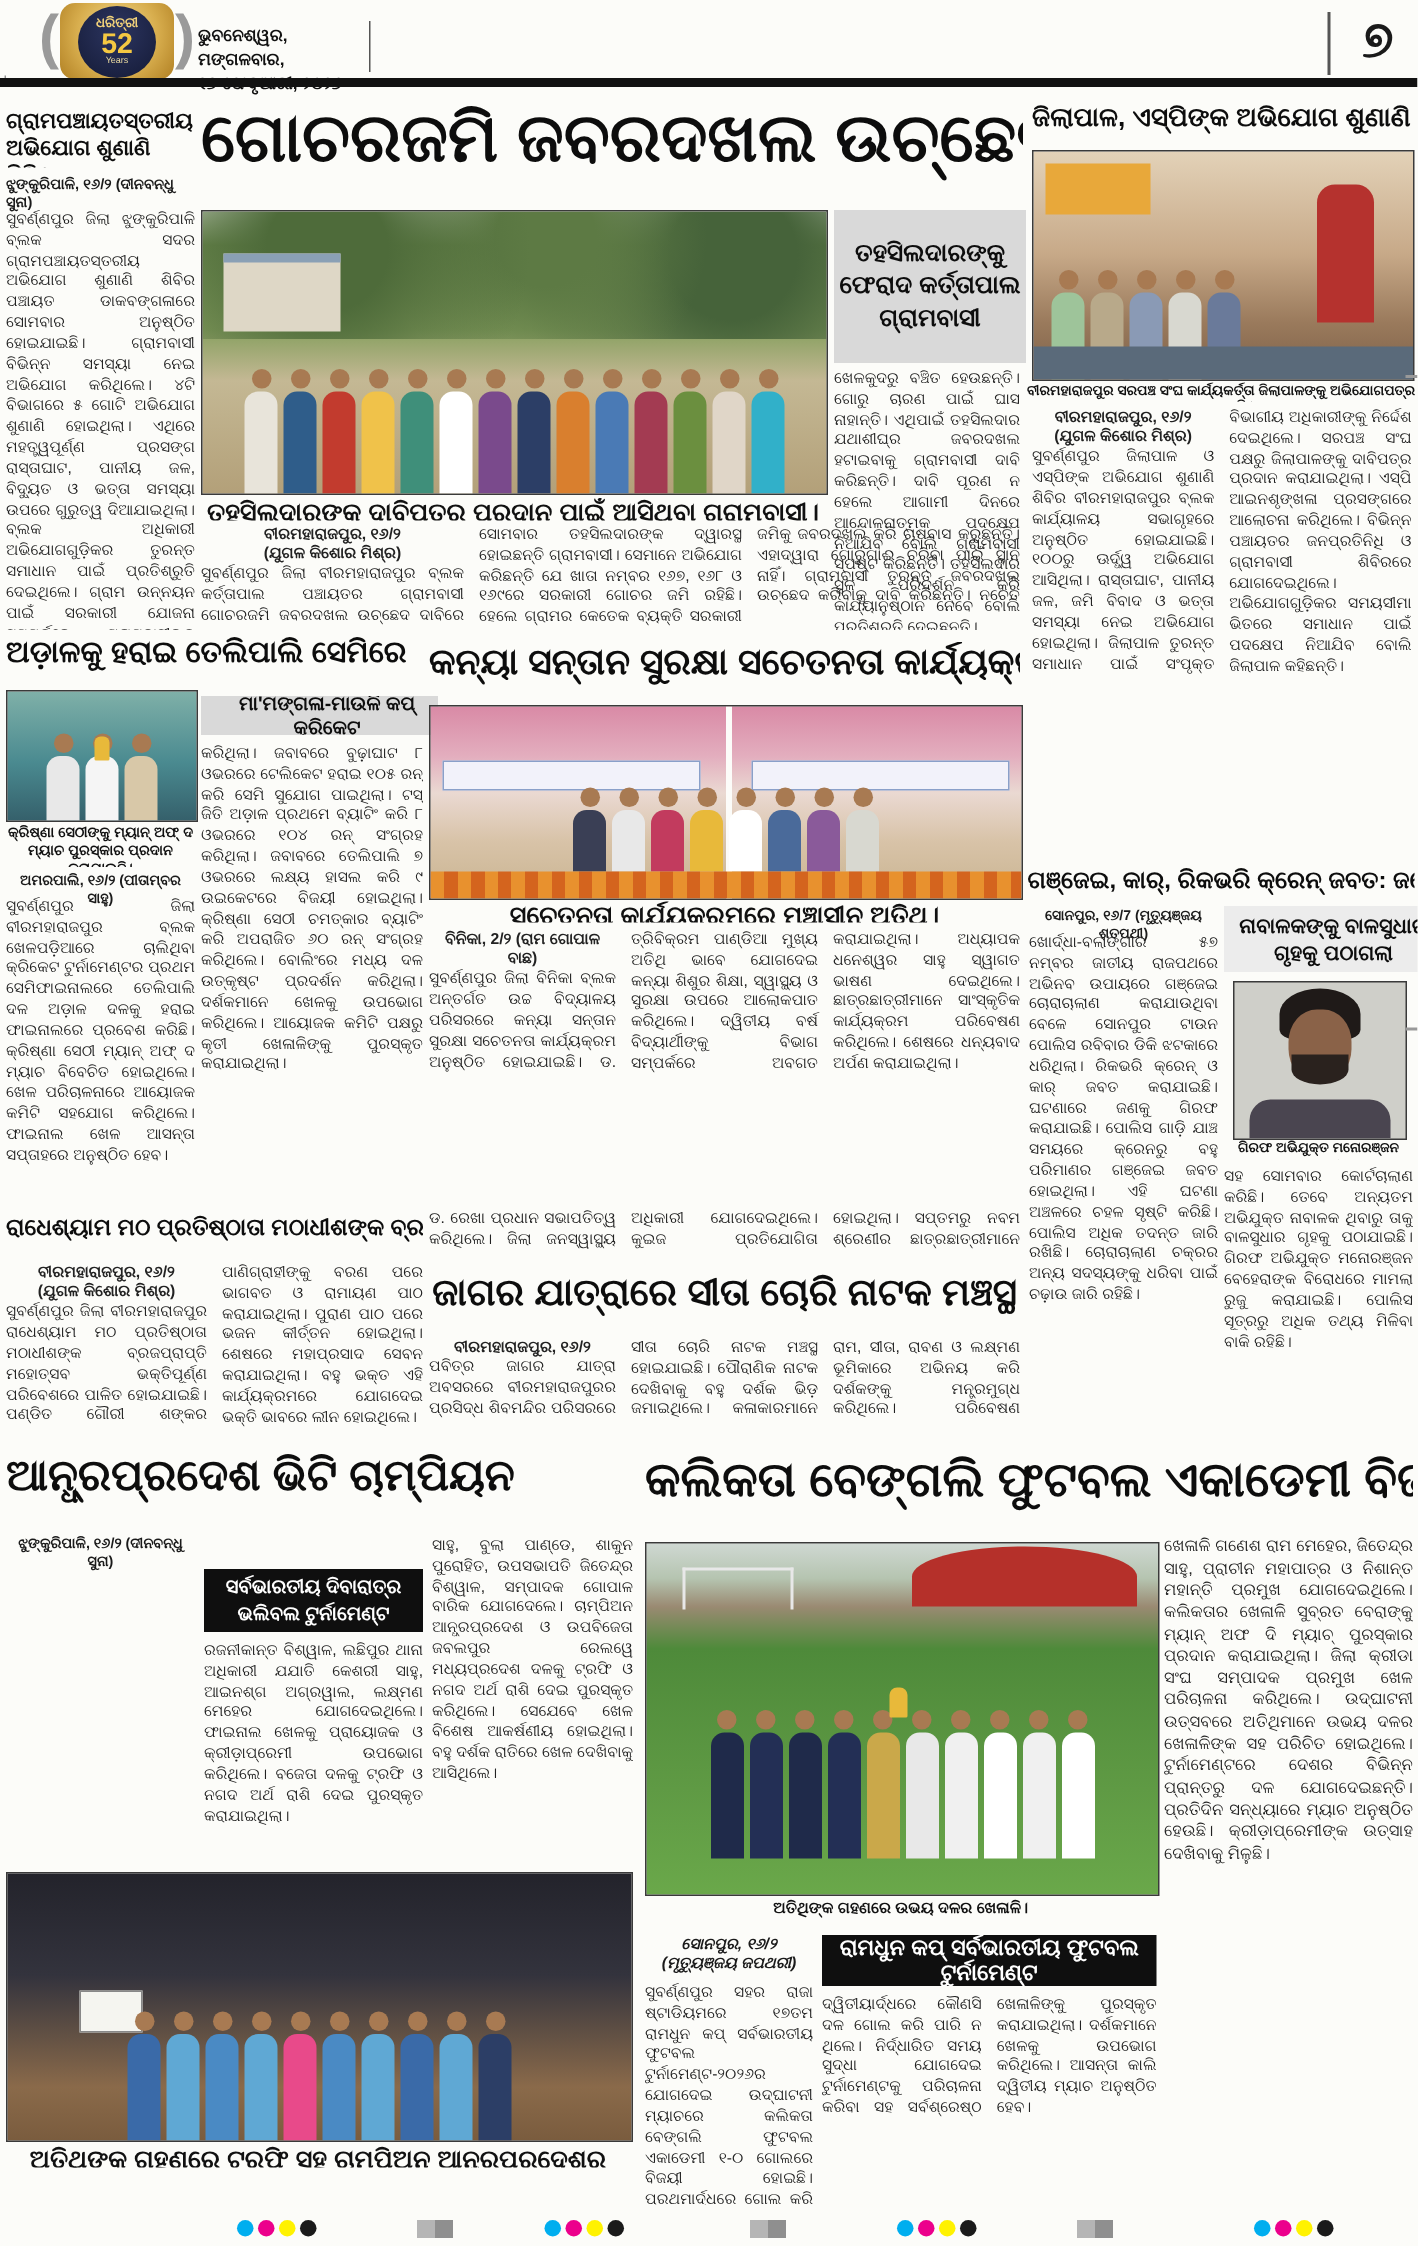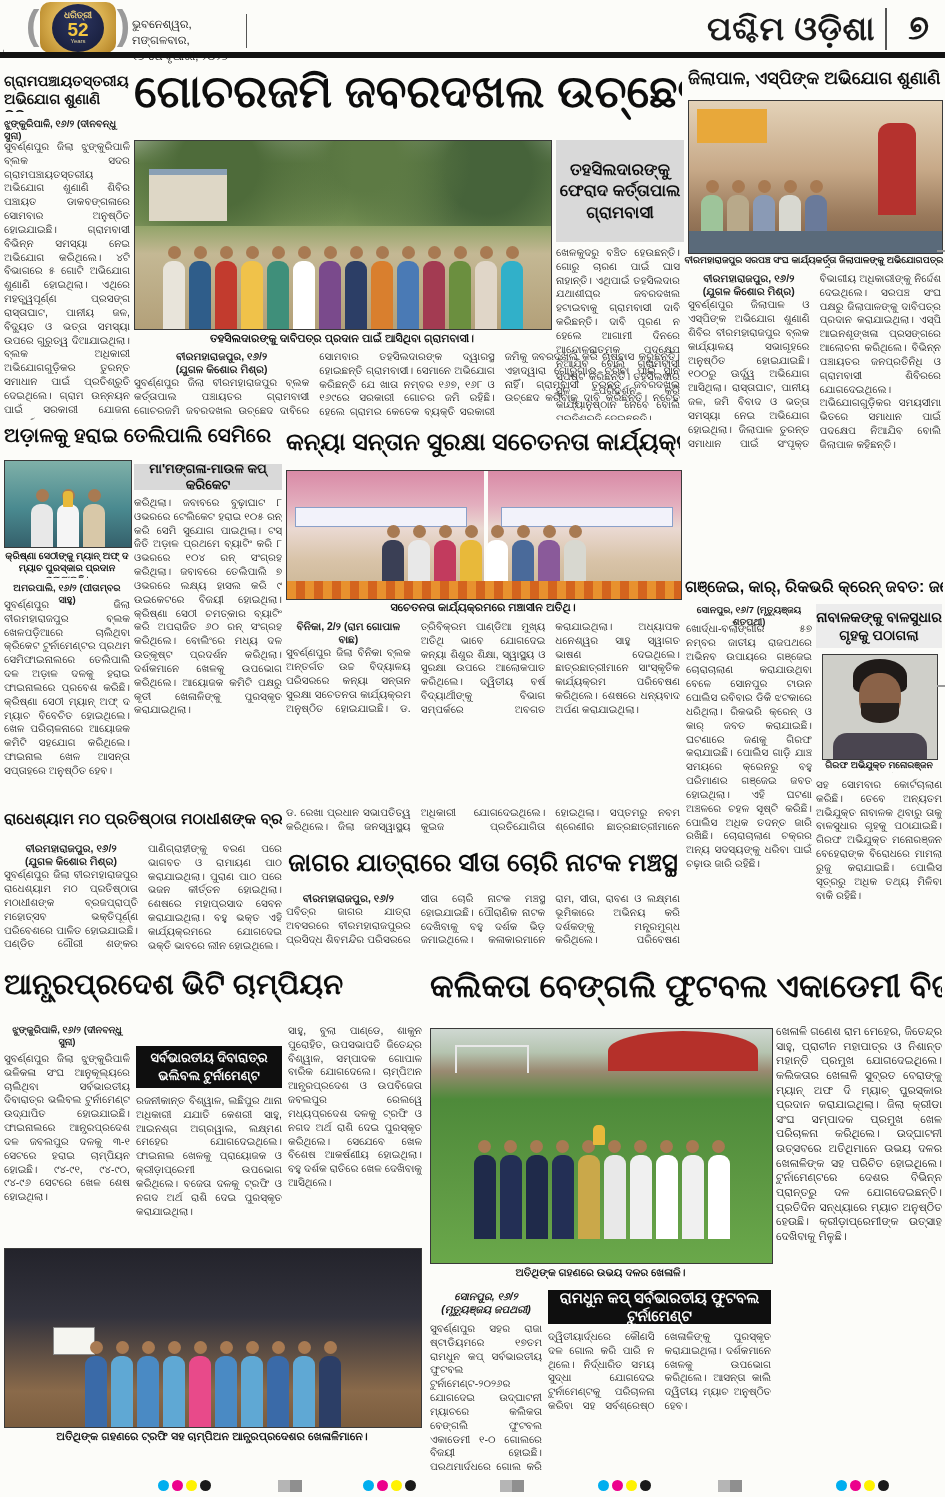--- a/index.html
+++ b/index.html
@@ -4,24 +4,24 @@
 <style>
   html,body{margin:0;padding:0;}
   body{width:945px;height:1497px;position:relative;background:#fcfcf9;overflow:hidden;
        font-family:"Liberation Sans","DejaVu Sans",sans-serif;color:#1a1a1a;}
   .abs{position:absolute;}
   .hd{font-weight:800;color:#0d0d0d;overflow:hidden;}
   .body-txt{font-size:10.4px;line-height:1.33;text-align:justify;color:#222;overflow:hidden;}
   .cols-2{column-count:2;column-gap:10px;}
   .cols-3{column-count:3;column-gap:10px;}
   .dl{font-weight:700;font-size:10.5px;text-align:center;line-height:1.25;}
-  .cap{font-weight:700;font-size:11px;text-align:center;color:#111;overflow:hidden;}
+  .cap{font-weight:700;font-size:17px;text-align:center;color:#111;overflow:hidden;}
   .photo{position:absolute;border:1px solid #3a3a3a;overflow:hidden;background:#c9c4b8;}
   .gray-box{background:#d9d9d9;color:#0d0d0d;font-weight:800;text-align:center;
-            display:flex;align-items:center;justify-content:center;overflow:hidden;}
+            display:flex;align-items:center;justify-content:center;overflow:hidden;padding-left:10px;}
   .black-box{background:#0f0f0f;color:#ffffff;font-weight:800;text-align:center;
              display:flex;align-items:center;justify-content:center;overflow:hidden;}
   .figrow{position:absolute;left:0;right:0;bottom:0;display:flex;justify-content:center;align-items:flex-end;}
   .fig{width:22px;height:62%;border-radius:9px 9px 0 0;margin:0 2px;flex:0 0 auto;}
   .fig::before{content:"";display:block;width:13px;height:13px;border-radius:50%;background:#a87a52;margin:-15px auto 2px;}
   .regset{position:absolute;display:flex;gap:3px;}
   .rd{width:11px;height:11px;border-radius:50%;display:block;}
   .rs{width:12px;height:12px;display:block;}
   .vline{background:#555;}
   .masthead-title{font-size:33px;font-weight:800;letter-spacing:.5px;}
@@ -35,26 +35,25 @@
   <div class="abs" style="left:28px;top:1px;width:100px;height:52px;">
     <div class="abs" style="left:-2px;top:2px;font-size:40px;color:#9a9a9a;font-weight:700;">(</div>
     <div class="abs" style="right:-2px;top:2px;font-size:40px;color:#9a9a9a;font-weight:700;">)</div>
     <div class="abs" style="left:12px;top:1px;width:76px;height:51px;border-radius:10px;background:radial-gradient(circle at 50% 40%,#f3dc94,#d8ae4e 55%,#b07f22);"></div>
     <div class="abs" style="left:24px;top:3px;width:52px;height:48px;border-radius:50%;background:radial-gradient(circle at 50% 35%,#2c3560,#141a36);text-align:center;">
       <div style="font-size:9px;color:#f2d27a;font-weight:700;margin-top:6px;">ଧରିତ୍ରୀ</div>
       <div style="font-size:19px;line-height:17px;color:#f5c842;font-weight:800;">52</div>
       <div style="font-size:6px;color:#e8d9a0;">Years</div>
     </div>
   </div>
-  <div class="abs" style="left:132px;top:16px;width:110px;font-size:11.5px;font-weight:400;line-height:1.4;color:#111;">
+  <div class="abs" style="left:132px;top:16px;width:110px;font-size:11.5px;font-weight:700;line-height:1.4;color:#111;">
     <div>ଭୁବନେଶ୍ୱର, ମଙ୍ଗଳବାର,</div>
     <div>୧୭ ଫେବୃଆରୀ, ୨୦୨୬</div>
   </div>
   <div class="abs vline" style="left:246px;top:14px;width:1px;height:34px;"></div>
-  <div class="abs masthead-title" style="right:70px;top:10px;white-space:nowrap;">ପଶ୍ଚିମ ଓଡ଼ିଶା</div>
   <div class="abs vline" style="right:58px;top:8px;width:2px;height:42px;"></div>
   <div class="abs pagenum" style="right:16px;top:8px;">୭</div>
   <div class="abs" style="left:0;top:52px;width:945px;height:6px;background:#121212;"></div>
 </div>
 
 <section>
   <div class="abs hd" style="left:4px;top:72px;width:126px;height:40px;font-size:14.5px;line-height:1.25;">ଗ୍ରାମପଞ୍ଚାୟତସ୍ତରୀୟ ଅଭିଯୋଗ ଶୁଣାଣି ଶିବିର</div>
   <div class="abs dl" style="left:4px;top:118px;width:126px;font-size:9.8px;text-align:left;">ଝୁଙ୍କୁରିପାଳି, ୧୬/୨ (ଦୀନବନ୍ଧୁ ସୁନା)</div>
   <div class="abs body-txt" style="left:4px;top:140px;width:126px;height:280px;">ସୁବର୍ଣ୍ଣପୁର ଜିଲା ଝୁଙ୍କୁରିପାଳି ବ୍ଲକ ସଦର ଗ୍ରାମପଞ୍ଚାୟତସ୍ତରୀୟ ଅଭିଯୋଗ ଶୁଣାଣି ଶିବିର ପଞ୍ଚାୟତ ଡାକବଙ୍ଗଳାରେ ସୋମବାର ଅନୁଷ୍ଠିତ ହୋଇଯାଇଛି। ଗ୍ରାମବାସୀ ବିଭିନ୍ନ ସମସ୍ୟା ନେଇ ଅଭିଯୋଗ କରିଥିଲେ। ୪ଟି ବିଭାଗରେ ୫ ଗୋଟି ଅଭିଯୋଗ ଶୁଣାଣି ହୋଇଥିଲା। ଏଥିରେ ମହତ୍ତ୍ୱପୂର୍ଣ୍ଣ ପ୍ରସଙ୍ଗ ରାସ୍ତାଘାଟ, ପାନୀୟ ଜଳ, ବିଦ୍ୟୁତ ଓ ଭତ୍ତା ସମସ୍ୟା ଉପରେ ଗୁରୁତ୍ୱ ଦିଆଯାଇଥିଲା। ବ୍ଲକ ଅଧିକାରୀ ଅଭିଯୋଗଗୁଡ଼ିକର ତୁରନ୍ତ ସମାଧାନ ପାଇଁ ପ୍ରତିଶ୍ରୁତି ଦେଇଥିଲେ। ଗ୍ରାମ ଉନ୍ନୟନ ପାଇଁ ସରକାରୀ ଯୋଜନା ସମ୍ପର୍କରେ ଗ୍ରାମବାସୀଙ୍କୁ ସଚେତନ କରାଯାଇଥିଲା। ବହୁ ଗ୍ରାମବାସୀ ଶିବିରରେ ଯୋଗଦେଇ ନିଜ ସମସ୍ୟା ଉପସ୍ଥାପନ କରିଥିଲେ।</div>
 </section>
@@ -205,21 +204,20 @@
       <div class="dl">ବୀରମହାରାଜପୁର, ୧୬/୨</div>
       <span>ପବିତ୍ର ଜାଗର ଯାତ୍ରା ଅବସରରେ ବୀରମହାରାଜପୁରର ପ୍ରସିଦ୍ଧ ଶିବମନ୍ଦିର ପରିସରରେ ସୀତା ଚୋରି ନାଟକ ମଞ୍ଚସ୍ଥ ହୋଇଯାଇଛି। ପୌରାଣିକ ନାଟକ ଦେଖିବାକୁ ବହୁ ଦର୍ଶକ ଭିଡ଼ ଜମାଇଥିଲେ। କଳାକାରମାନେ ରାମ, ସୀତା, ରାବଣ ଓ ଲକ୍ଷ୍ମଣ ଭୂମିକାରେ ଅଭିନୟ କରି ଦର୍ଶକଙ୍କୁ ମନ୍ତ୍ରମୁଗ୍ଧ କରିଥିଲେ। ପରିବେଷଣ କରିଥିଲେ। ଆୟୋଜକ କମିଟି ପକ୍ଷରୁ କଳାକାରଙ୍କୁ ସମ୍ବର୍ଦ୍ଧିତ କରାଯାଇଥିଲା। ଜିଲା ଆଡ଼େଇର କରି ଗୋଷ୍ଠୀ ସହଯୋଗରେ କାର୍ଯ୍ୟକ୍ରମ ସୁଚାରୁରୂପେ ସମ୍ପନ୍ନ ହୋଇଥିଲା।</span>
     </div>
   </div>
 </section>
 
 <section>
   <div class="abs hd" style="left:4px;top:968px;width:420px;height:46px;font-size:29px;white-space:nowrap;">ଆନ୍ଧ୍ରପ୍ରଦେଶ ଭିଟି ଚାମ୍ପିୟନ</div>
   <div class="abs" style="left:4px;top:1024px;width:126px;height:220px;">
     <div class="dl" style="font-size:9.6px;">ଝୁଙ୍କୁରିପାଳି, ୧୬/୨ (ଦୀନବନ୍ଧୁ ସୁନା)</div>
-    <div class="body-txt" style="height:196px;margin-top:4px;">ସୁବର୍ଣ୍ଣପୁର ଜିଲା ଝୁଙ୍କୁରିପାଳି ଭଳିକଳା ସଂଘ ଆନୁକୂଲ୍ୟରେ ଚାଲିଥିବା ସର୍ବଭାରତୀୟ ଦିବାରାତ୍ର ଭଲିବଲ ଟୁର୍ନାମେଣ୍ଟ ଉଦ୍‌ଯାପିତ ହୋଇଯାଇଛି। ଫାଇନାଲରେ ଆନ୍ଧ୍ରପ୍ରଦେଶ ଦଳ ଜବଲପୁର ଦଳକୁ ୩-୧ ସେଟରେ ହରାଇ ଚାମ୍ପିୟନ ହୋଇଛି। ୯୪-୯୧, ୯୪-୯୦, ୯୪-୯୬ ସେଟରେ ଖେଳ ଶେଷ ହୋଇଥିଲା।</div>
   </div>
   <div class="abs black-box" style="left:136px;top:1046px;width:146px;height:42px;font-size:13px;line-height:1.35;">
     <span>ସର୍ବଭାରତୀୟ ଦିବାରାତ୍ର ଭଲିବଲ ଟୁର୍ନାମେଣ୍ଟ</span>
   </div>
   <div class="abs body-txt" style="left:136px;top:1094px;width:146px;height:150px;">ରଜନୀକାନ୍ତ ବିଶ୍ୱାଳ, ଲଛିପୁର ଥାନା ଅଧିକାରୀ ଯଯାତି କେଶରୀ ସାହୁ, ଆଇନଶ୍ଗ ଅଗ୍ରୱାଲ, ଲକ୍ଷ୍ମଣ ମେହେର ଯୋଗଦେଇଥିଲେ। ଫାଇନାଲ ଖେଳକୁ ପ୍ରାୟୋଜକ ଓ କ୍ରୀଡ଼ାପ୍ରେମୀ ଉପଭୋଗ କରିଥିଲେ। ବଜେତା ଦଳକୁ ଟ୍ରଫି ଓ ନଗଦ ଅର୍ଥ ରାଶି ଦେଇ ପୁରସ୍କୃତ କରାଯାଇଥିଲା।</div>
   <div class="abs body-txt" style="left:288px;top:1024px;width:134px;height:220px;">ସାହୁ, ବୁଲା ପାଣ୍ଡେ, ଶାକୁନ ପୁରୋହିତ, ଉପସଭାପତି ଜିତେନ୍ଦ୍ର ବିଶ୍ୱାଳ, ସମ୍ପାଦକ ଗୋପାଳ ବାରିକ ଯୋଗଦେଲେ। ଚାମ୍ପିଅନ ଆନ୍ଧ୍ରପ୍ରଦେଶ ଓ ଉପବିଜେତା ଜବଲପୁର ରେଲୱେ ମଧ୍ୟପ୍ରଦେଶ ଦଳକୁ ଟ୍ରଫି ଓ ନଗଦ ଅର୍ଥ ରାଶି ଦେଇ ପୁରସ୍କୃତ କରିଥିଲେ। ସେଯେବେ ଖେଳ ବିଶେଷ ଆକର୍ଷଣୀୟ ହୋଇଥିଲା। ବହୁ ଦର୍ଶକ ରାତିରେ ଖେଳ ଦେଖିବାକୁ ଆସିଥିଲେ।</div>
   <div class="photo" style="left:4px;top:1248px;width:416px;height:178px;background:linear-gradient(180deg,#23232b 0%,#33333d 38%,#8a6a4a 80%,#7a5c3e 100%);">
     <div class="abs" style="left:48px;top:78px;width:40px;height:26px;background:#f5f5f0;border:1px solid #888;"></div>
     <div class="figrow" style="height:64%;">
       <div class="fig" style="background:#3a6aa8;"></div>

